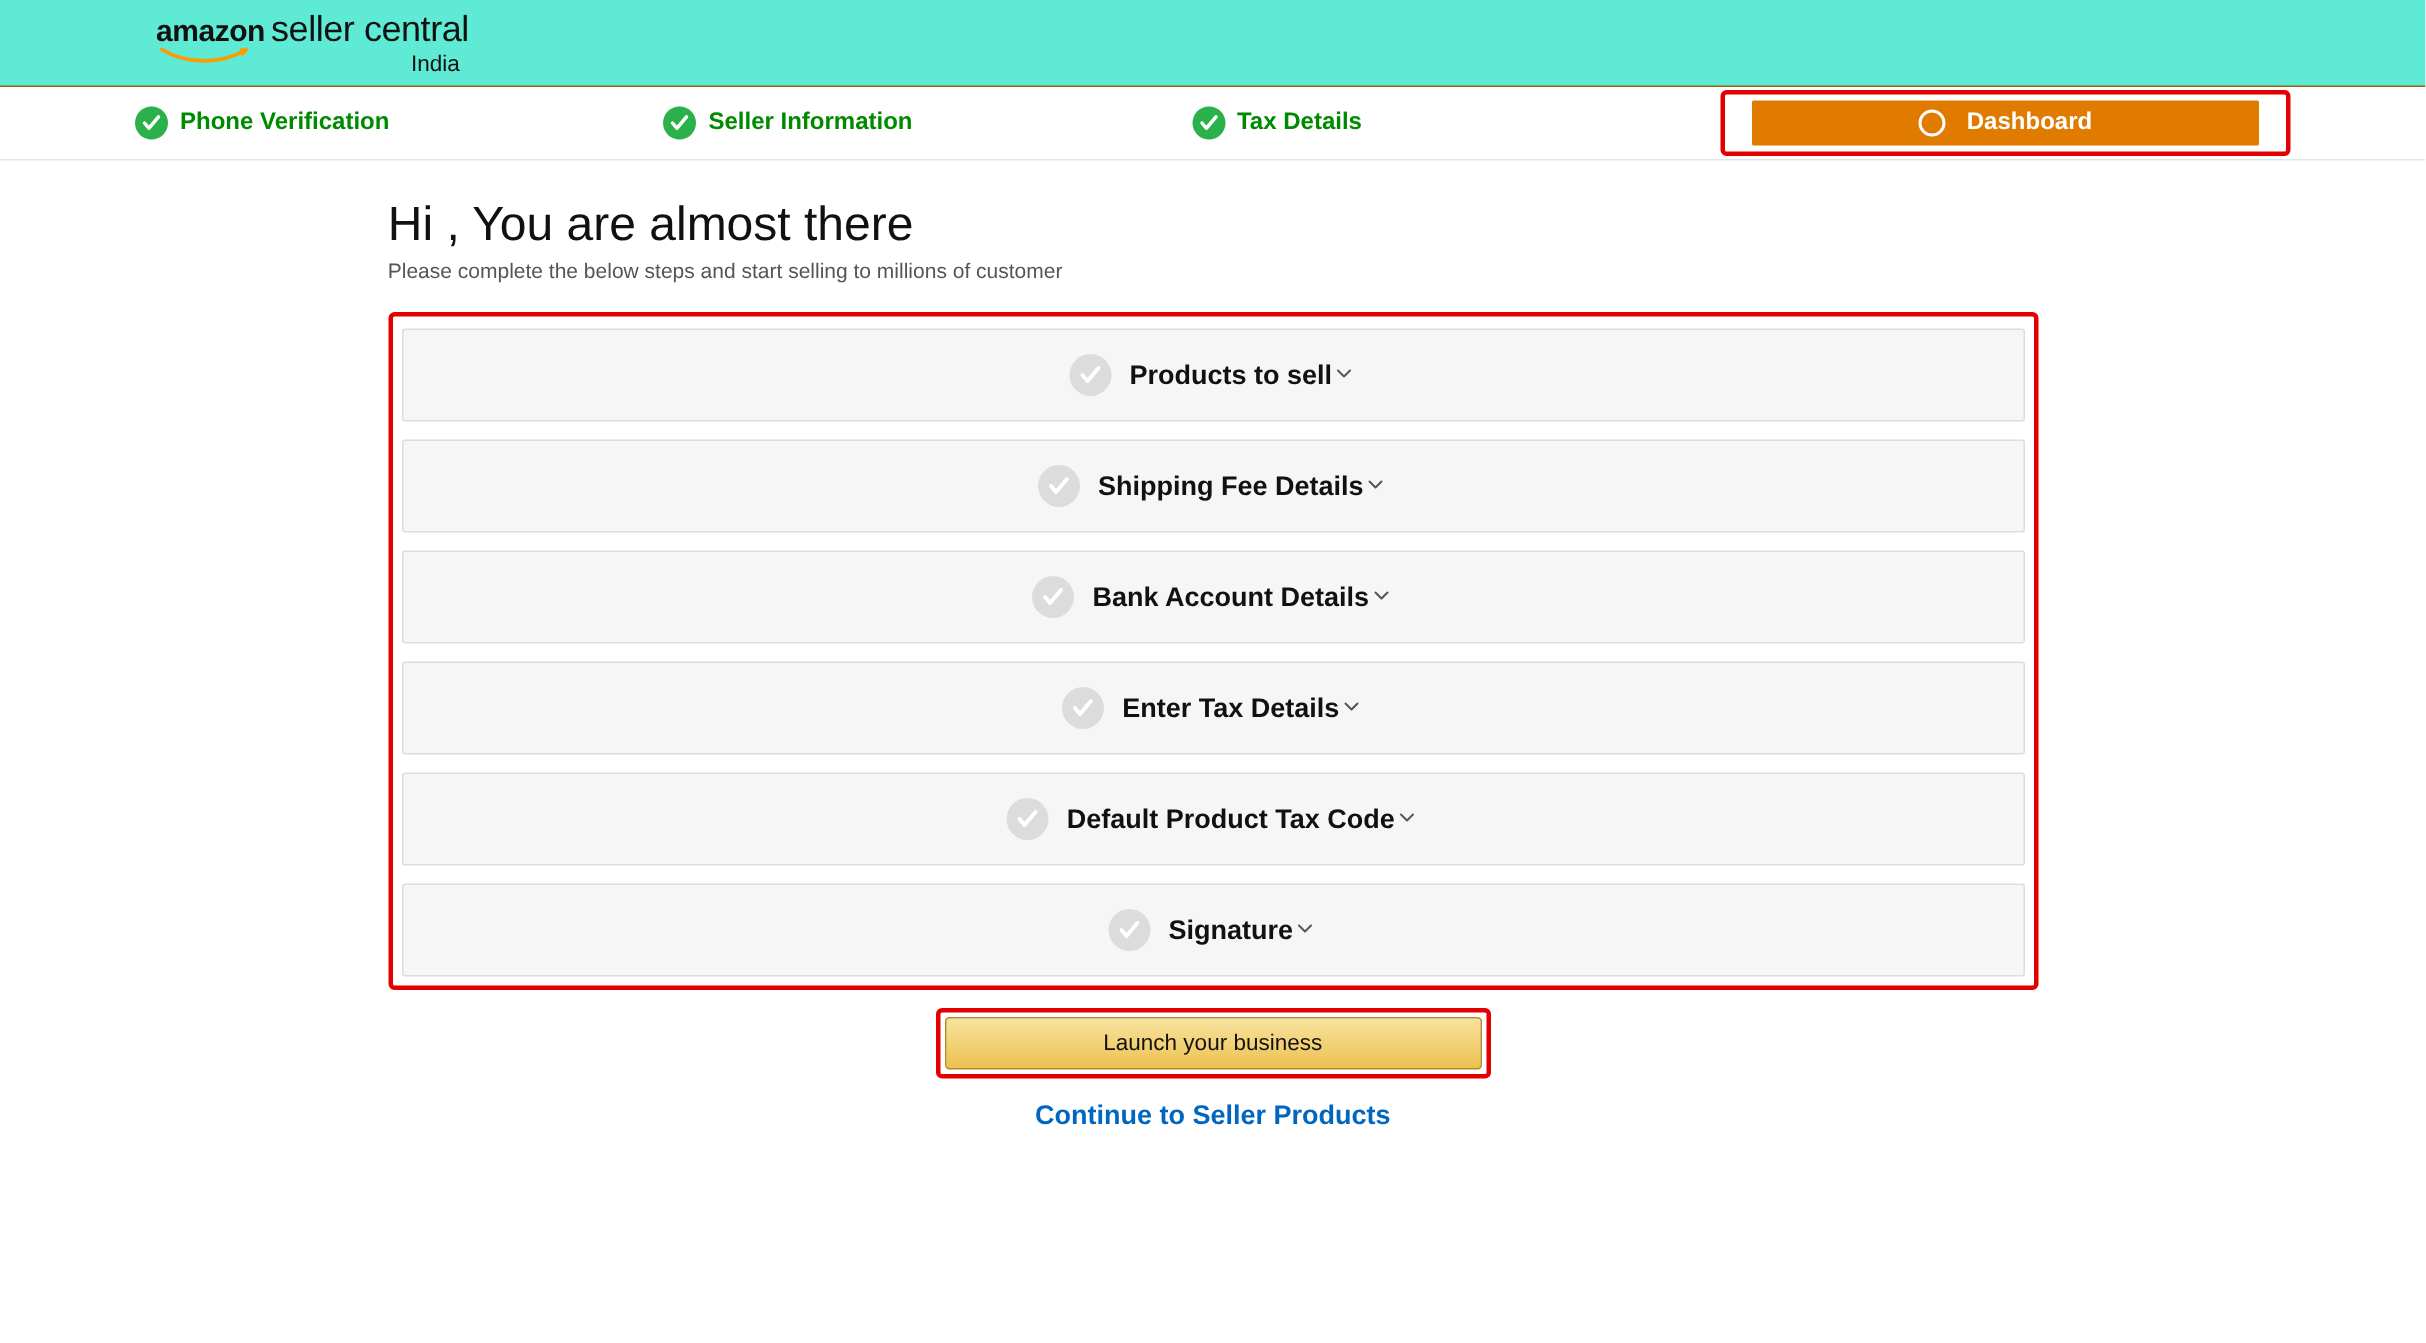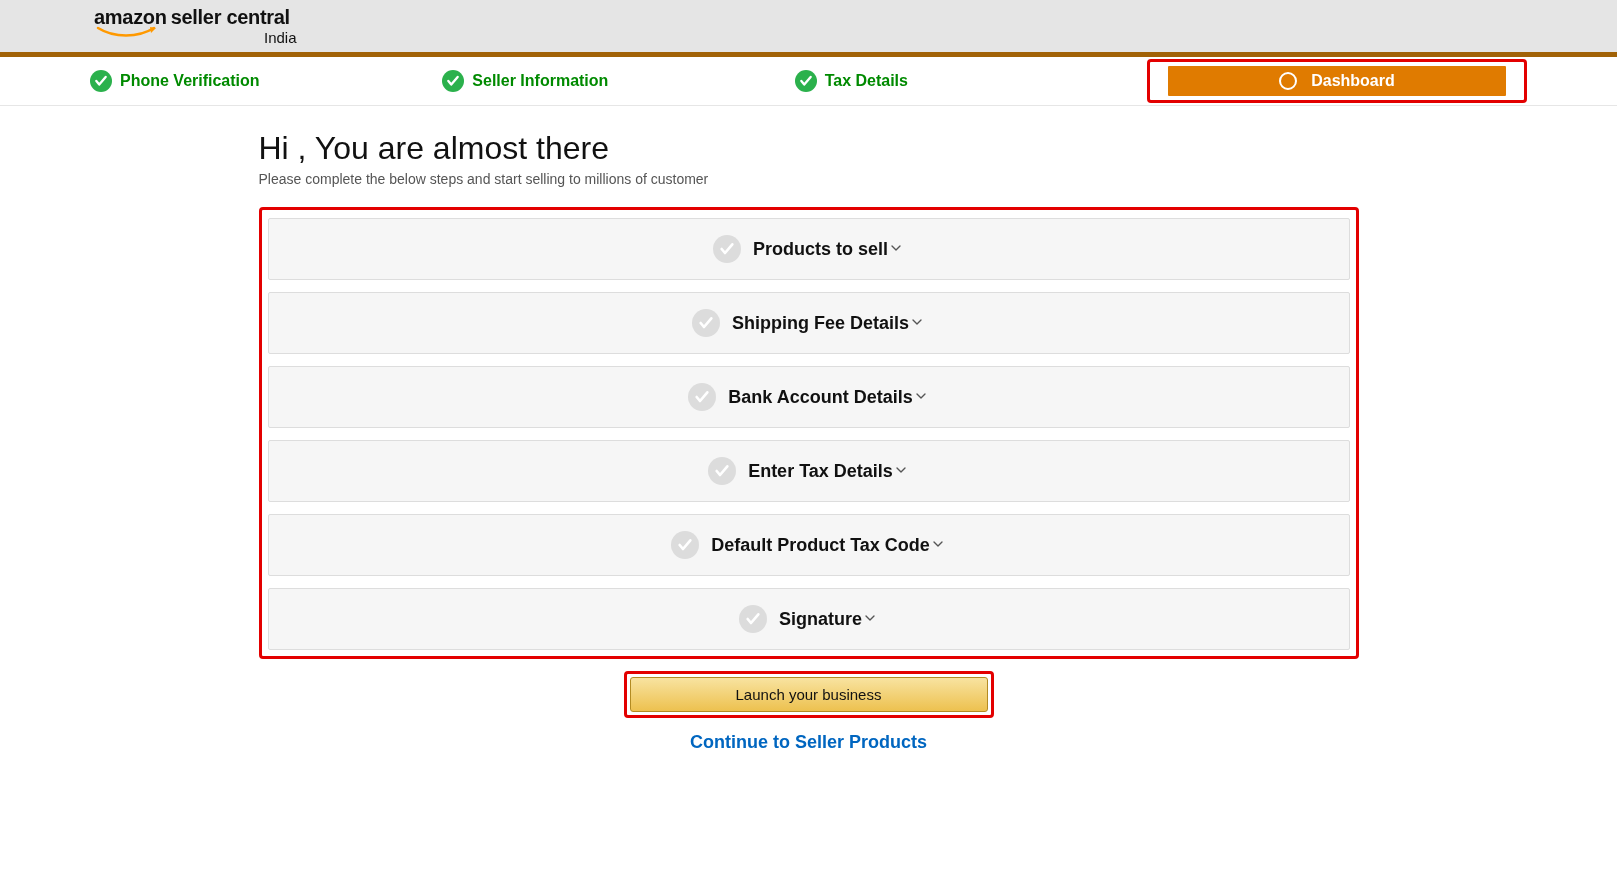--- a/index.html
+++ b/index.html
@@ -2,29 +2,29 @@
 <html><head>
 <meta charset="utf-8">
 <style>
   * { box-sizing: border-box; margin: 0; padding: 0; }
   html, body { width: 100%; font-family: "Amazon Ember", Arial, Helvetica, sans-serif; background: #fff; color: #111; }
   body { font-size: 14px; }
 
   
   .top-bar {
     width: 100%;
-    background: #e5e5e5;
-    border-bottom: 5px solid #a16207;
-    padding: 6px 0 0 4px;
+    background: #5eead4;
+    border-bottom: 1px solid #a16207;
+    padding: 6px 0 0 14px;
   }
   .top-bar-inner { max-width: 1617px; margin: 0 auto; padding: 0 90px 6px 90px; }
   .brand { display: flex; flex-direction: column; align-items: flex-start; width: 220px; }
   .brand-line1 { display: flex; align-items: baseline; gap: 4px; }
   .brand-amazon { font-weight: 700; font-size: 20px; color: #111; letter-spacing: -0.3px; }
-  .brand-seller { font-weight: 700; font-size: 20px; color: #111; letter-spacing: -0.3px; }
+  .brand-seller { font-weight: 400; font-size: 24px; color: #111; letter-spacing: -0.3px; }
   .brand-swoosh {
     width: 60px; height: 10px; margin-top: -4px; margin-left: 2px;
   }
   .brand-india { font-size: 15px; color: #111; margin-left: 170px; margin-top: -6px; }
 
   
   .step-bar {
     width: 100%;
     background: #fff;
     border-bottom: 1px solid #e6e6e6;

